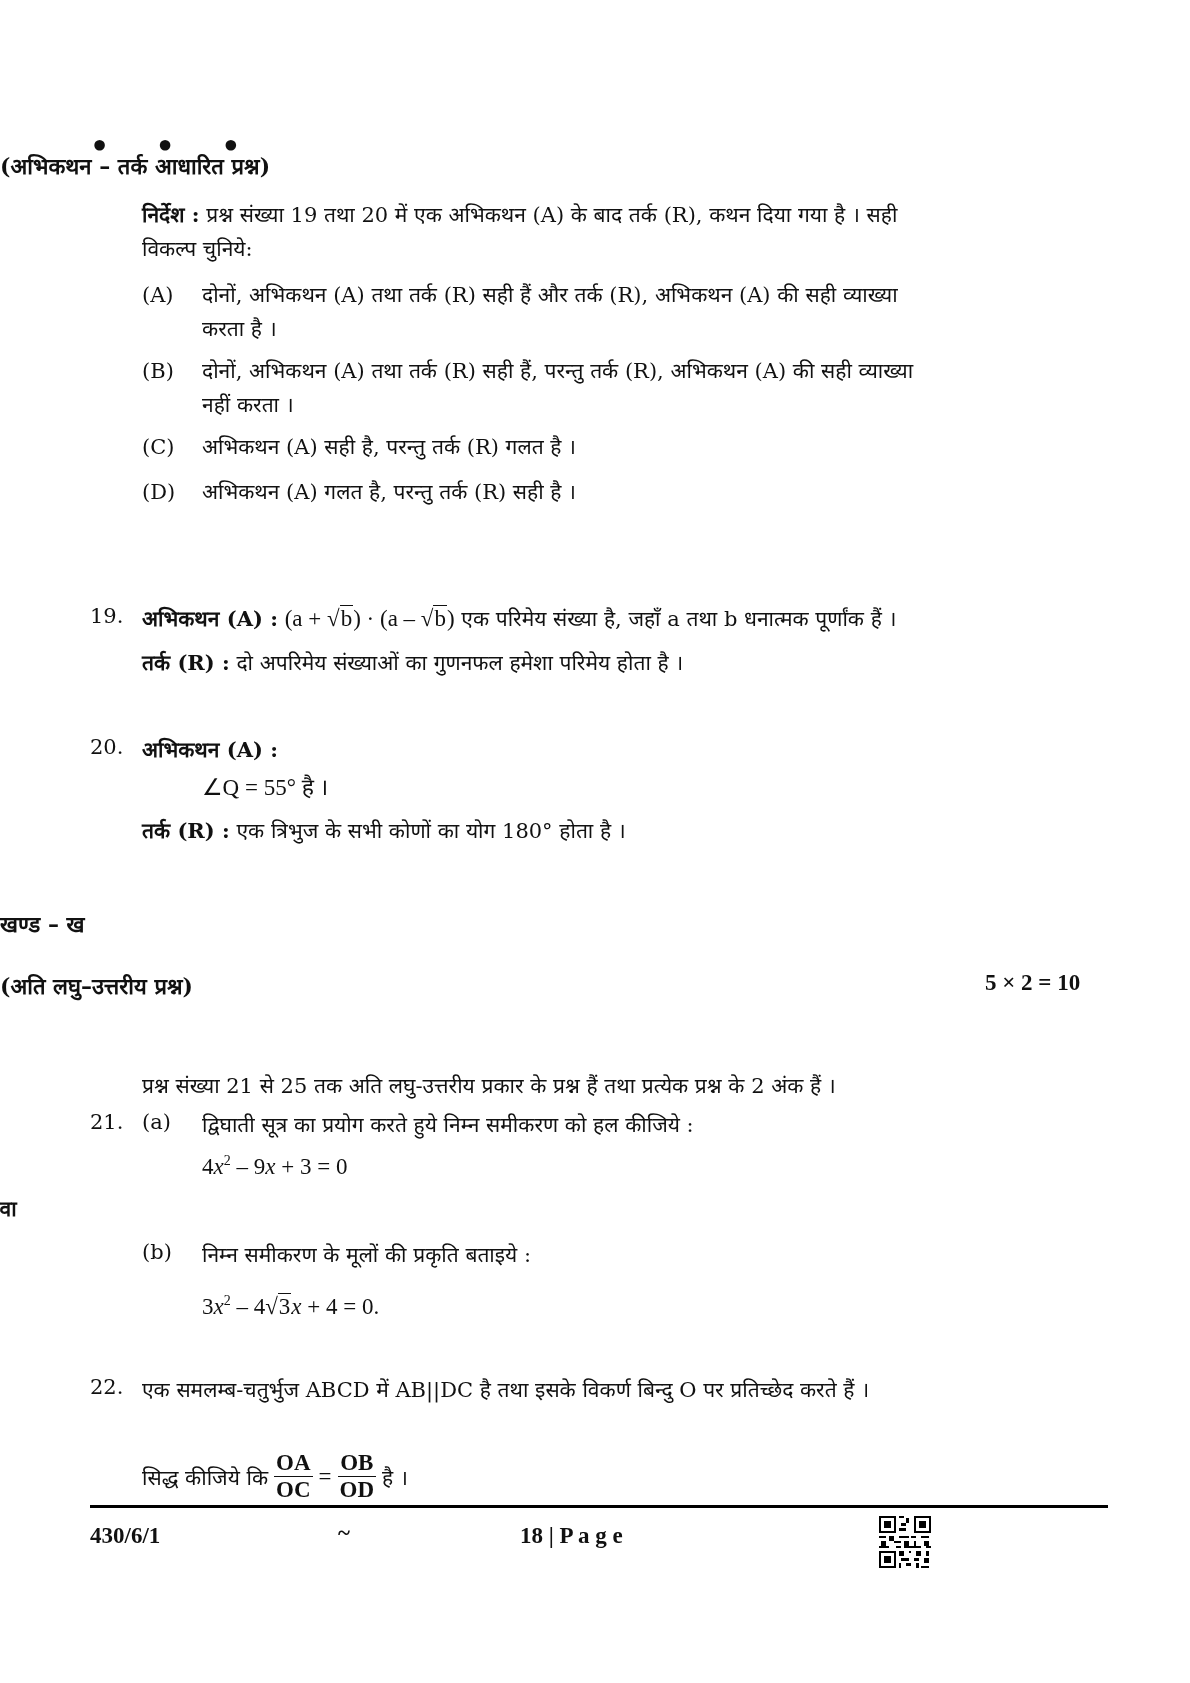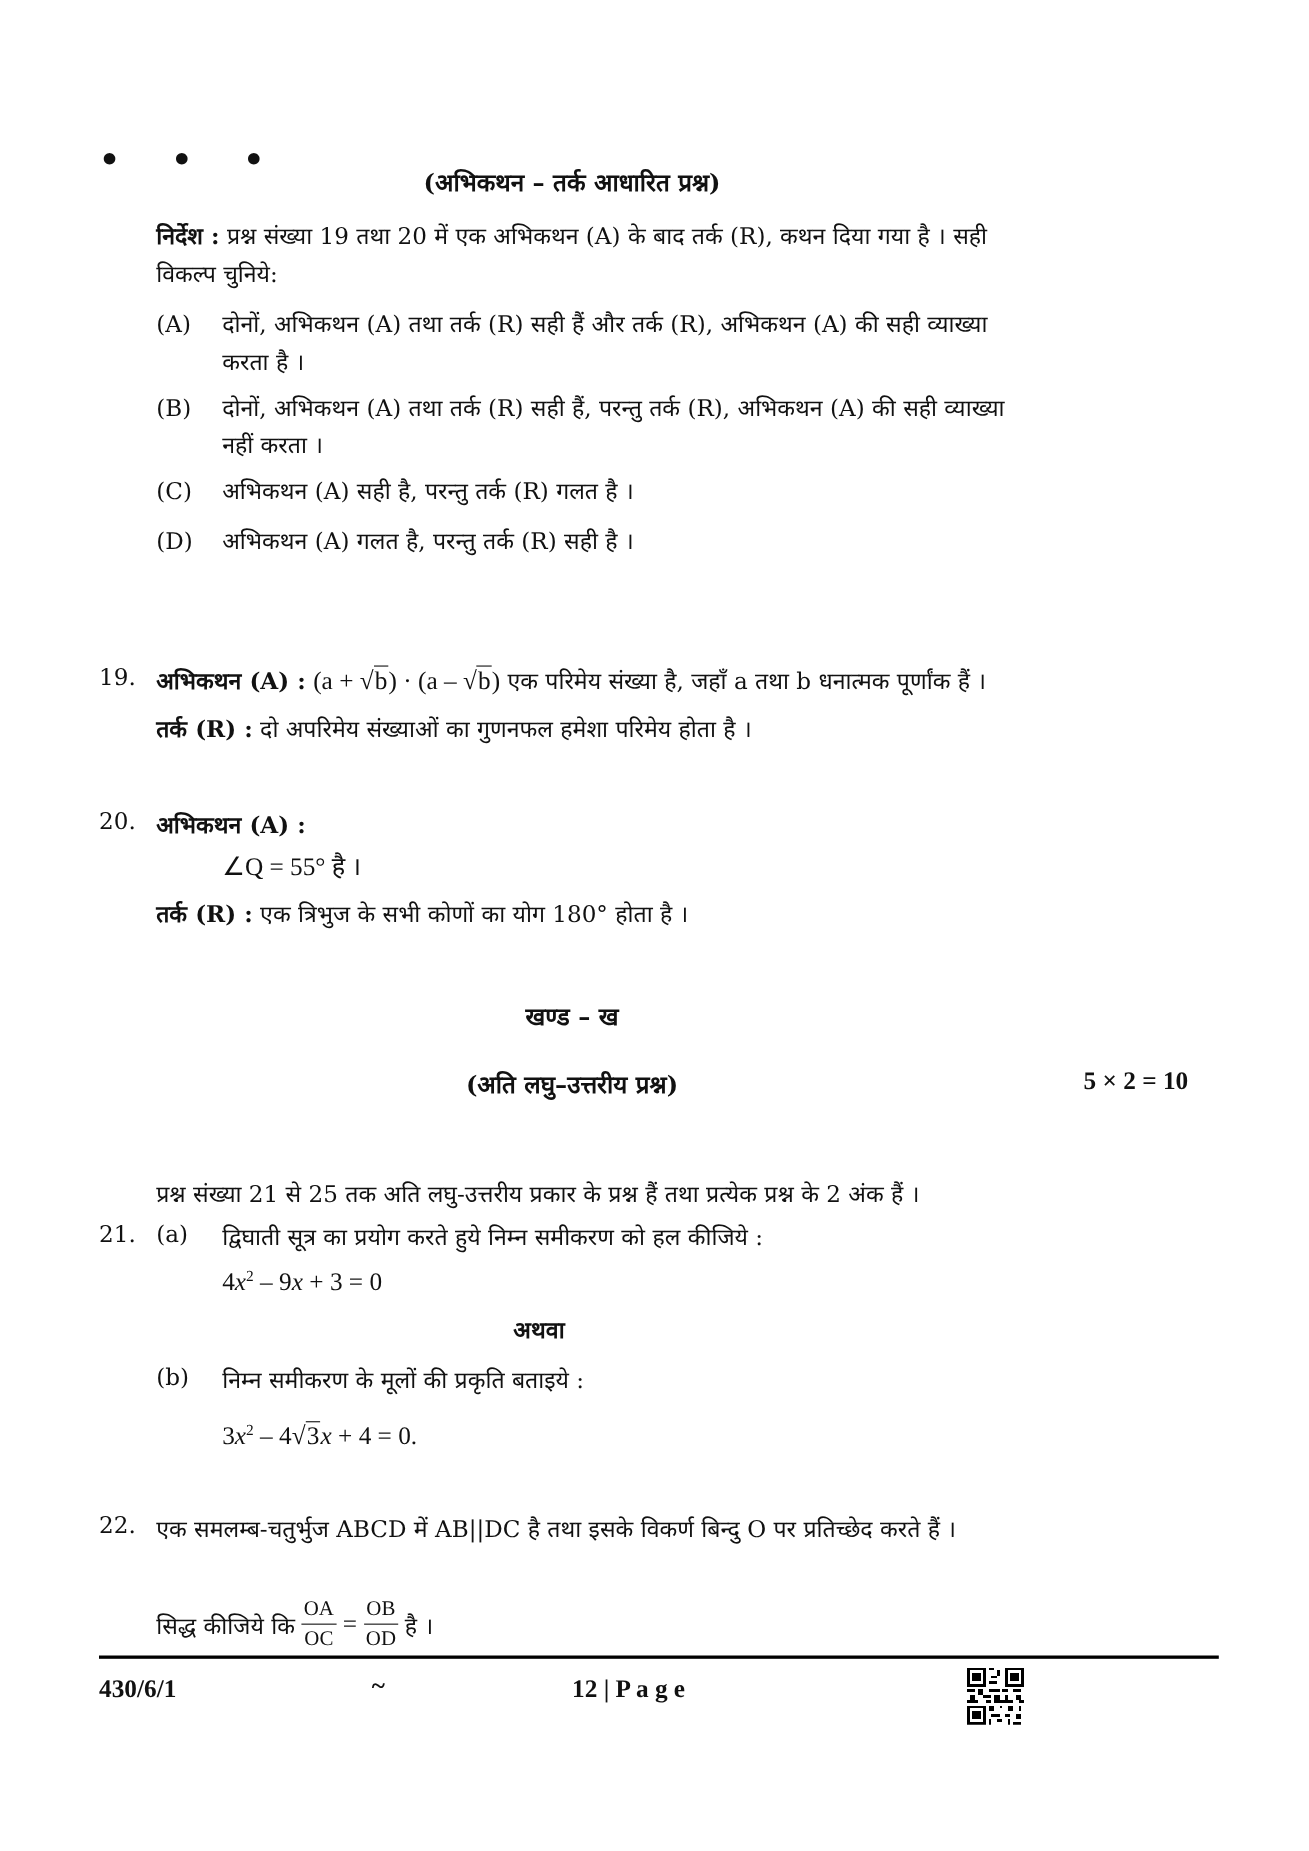--- a/index.html
+++ b/index.html
@@ -3,27 +3,27 @@
 <meta charset="utf-8">
 <style>
   html, body { margin: 0; padding: 0; background: #ffffff; }
   body {
     width: 1190px; height: 1683px; position: relative; overflow: hidden;
     font-family: "DejaVu Serif", serif; color: #111;
     font-size: 21px;
   }
   .abs { position: absolute; }
   .dots { left: 90px; top: 128px; font-size: 30px; letter-spacing: 18px; font-weight: bold; }
-  .center { left: 0; width: 1040px; text-align: center; }
+  .center { left: 0; width: 1040px; }
   .bold { font-weight: bold; }
   .line { white-space: nowrap; }
   .math { font-family: "Liberation Serif", serif; font-size: 23px; }
   .ital { font-style: italic; }
   .sqrt { border-top: 1.5px solid #111; padding: 0 1px; }
-  .frac { display: inline-block; vertical-align: middle; text-align: center; font-family: "Liberation Serif", serif; font-size: 19px; line-height: 26px; }
+  .frac { display: inline-block; vertical-align: middle; text-align: center; font-family: "Liberation Serif", serif; font-size: 23px; line-height: 26px; font-weight: bold; }
   .frac .num { display: block; border-bottom: 1.5px solid #111; padding: 0 2px; }
   .frac .den { display: block; padding: 0 2px; }
   .footer-rule { left: 90px; top: 1505px; width: 1018px; height: 3px; background: #000; }
   .footer-text { font-family: "Liberation Serif", serif; font-weight: bold; font-size: 23px; }
   .qr { left: 879px; top: 1516px; width: 52px; height: 52px; }
   .qr svg { width: 52px; height: 52px; display: block; }
   .opt-label { display: inline-block; width: 60px; }
 </style>
 </head>
 <body>
@@ -103,21 +103,21 @@
   <span class="frac">
       <span class="num">OB</span>
       <span class="den">OD</span>
     </span>
   <span>है ।</span>
 </div>
 
 <div class="abs footer-rule"></div>
 <div class="abs footer-text" style="left:90px; top:1523px;">430/6/1</div>
 <div class="abs footer-text" style="left:338px; top:1520px;">~</div>
-<div class="abs footer-text" style="left:520px; top:1523px;">12 | P a g e</div>
+<div class="abs footer-text" style="left:520px; top:1523px;">18 | P a g e</div>
 <div class="abs qr">
   <svg viewBox="0 0 21 21" shape-rendering="crispEdges">
     <rect width="21" height="21" fill="#fff"></rect>
     <g fill="#000">
       <rect x="0" y="0" width="7" height="7"></rect>
         <rect x="1" y="1" width="5" height="5" fill="#fff"></rect>
         <rect x="2" y="2" width="3" height="3"></rect>
       <rect x="14" y="0" width="7" height="7"></rect>
         <rect x="15" y="1" width="5" height="5" fill="#fff"></rect>
         <rect x="16" y="2" width="3" height="3"></rect>

